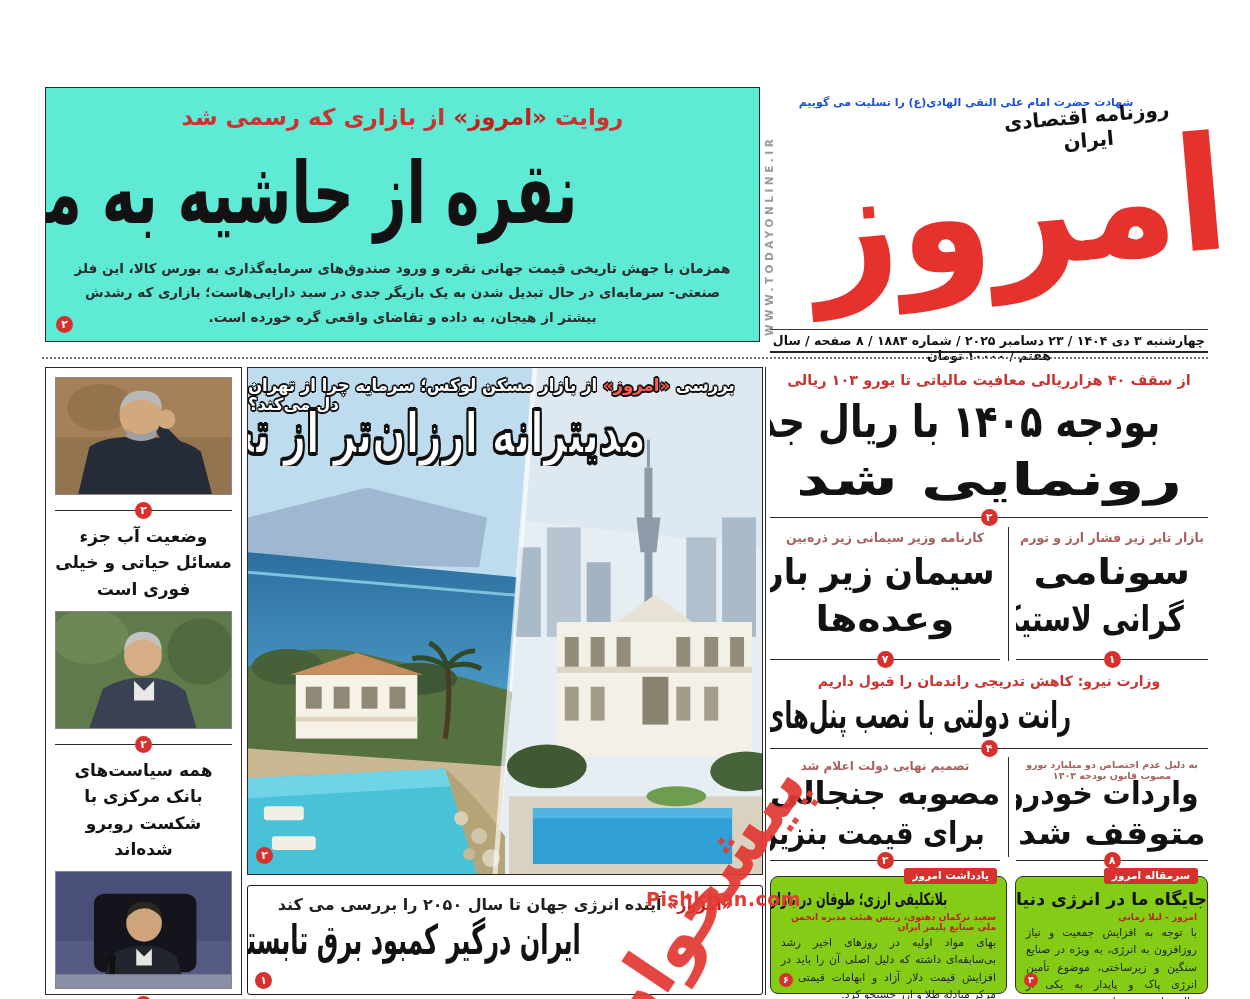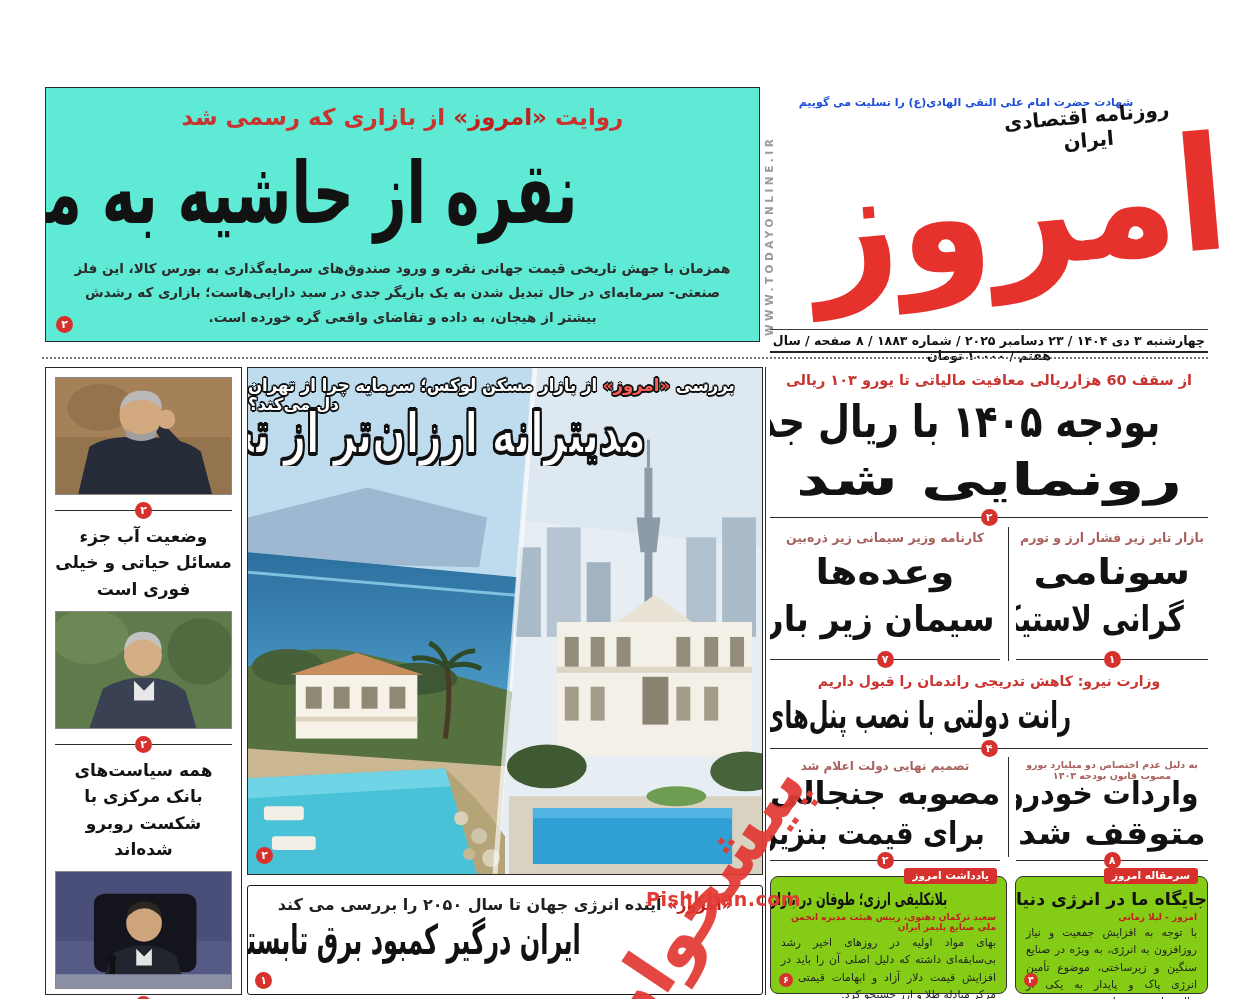--- a/index.html
+++ b/index.html
@@ -261,21 +261,21 @@
   </div>
 
   <div class="abs bottom-box" style="position:absolute;">
     <div class="bb-kicker"><span class="emph">«امروز»</span><span> آینده انرژی جهان تا سال ۲۰۵۰ را بررسی می کند</span></div>
     <div class="hl-wrap bb-headline"><span class="fitline fill" style="transform: scaleX(0.586758);">ایران درگیر کمبود برق تابستان آینده صنایع!</span></div>
     <span class="pref abs" style="left:7px;bottom:5px;">۱</span>
   </div>
 
   <div class="abs colrule"></div>
 
-  <div class="abs k-budget kick-red">از سقف 60 هزارریالی معافیت مالیاتی تا یورو ۱۰۳ ریالی</div>
+  <div class="abs k-budget kick-red">از سقف ۴۰ هزارریالی معافیت مالیاتی تا یورو ۱۰۳ ریالی</div>
   <div class="abs h-budget">
     <div class="hl-wrap"><span class="fitline fill" style="transform: scaleX(0.820225);">بودجه ۱۴۰۵ با ریال جدید</span></div>
     <div class="hl-wrap"><span class="fitline fill" style="transform: scaleX(1.45);">رونمایی شد</span></div>
   </div>
   <div class="abs sep sep-budget">
       <span class="pref">۲</span>
     </div>
 
   <div class="abs vline vline1"></div>
 
@@ -283,22 +283,22 @@
   <div class="abs h-tire">
     <div class="hl-wrap"><span class="fitline" style="transform: scaleX(1.12);">سونامی</span></div>
     <div class="hl-wrap"><span class="fitline" style="transform: scaleX(0.8);">گرانی لاستیک</span></div>
   </div>
   <div class="abs sep sep-tire">
       <span class="pref">۱</span>
     </div>
 
   <div class="abs k-cement kick-muted">کارنامه وزیر سیمانی زیر ذره‌بین</div>
   <div class="abs h-cement">
+    <div class="hl-wrap"><span class="fitline" style="transform: scaleX(0.954357);">سیمان زیر بار</span></div>
     <div class="hl-wrap"><span class="fitline" style="transform: scaleX(1.12);">وعده‌ها</span></div>
-    <div class="hl-wrap"><span class="fitline" style="transform: scaleX(0.954357);">سیمان زیر بار</span></div>
   </div>
   <div class="abs sep sep-cement">
       <span class="pref">۷</span>
     </div>
 
   <div class="abs k-solar kick-red">وزارت نیرو: کاهش تدریجی راندمان را قبول داریم</div>
   <div class="abs h-solar hl-wrap"><span class="fitline fill" style="transform: scaleX(0.615169);">رانت دولتی با نصب پنل‌های خورشیدی؟</span></div>
   <div class="abs sep sep-solar">
       <span class="pref">۴</span>
     </div>

